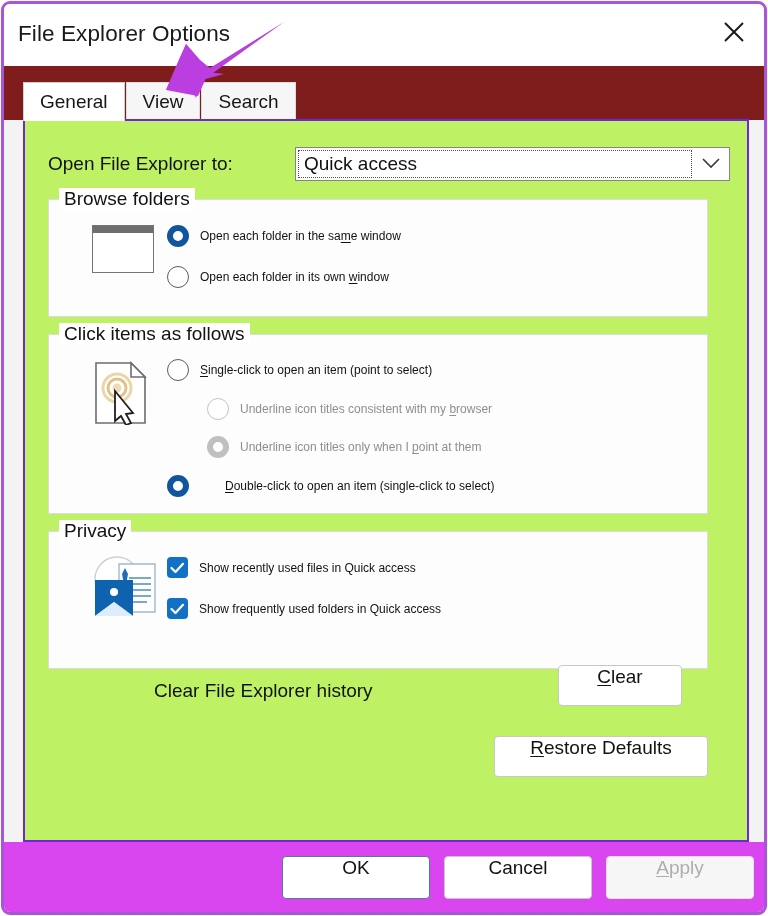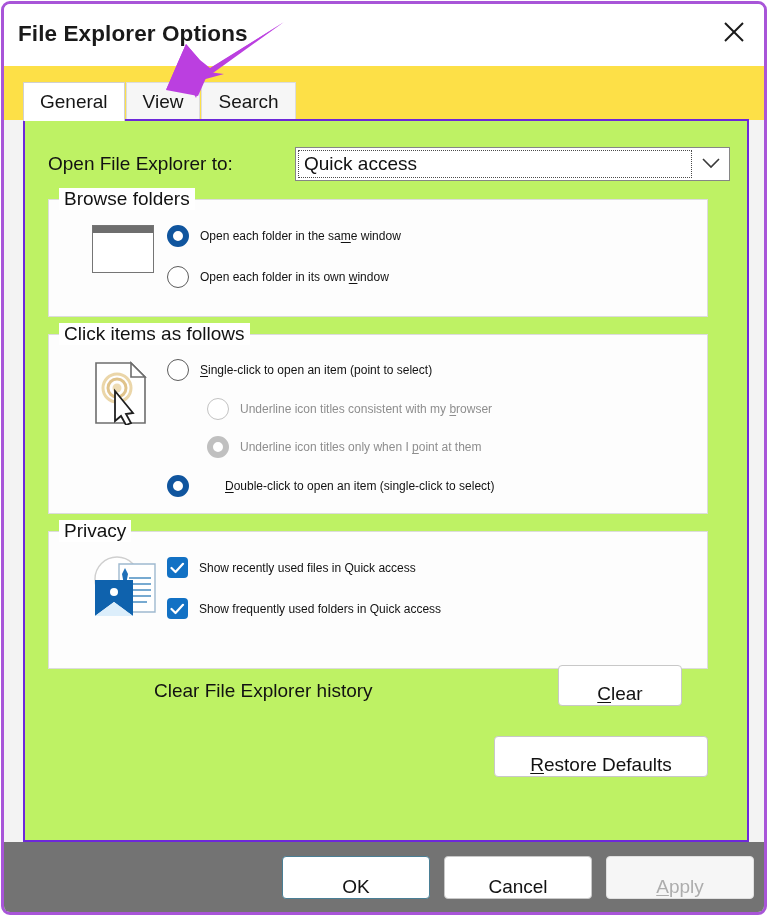--- a/index.html
+++ b/index.html
@@ -21,21 +21,20 @@
     background: #f3f3f3;
     overflow: hidden;
   }
 
   
   .titlebar {
     position: absolute;
     left: 0; top: 0;
     width: 100%; height: 62px;
     background: #ffffff;
-    font-weight: bold;
   }
   .title-text {
     position: absolute;
     left: 14px; top: 17px;
     font-size: 22.5px;
     color: #1a1a1a;
     letter-spacing: .1px;
     white-space: nowrap;
   }
   .close-btn {
@@ -45,21 +44,21 @@
     display: flex; align-items: center; justify-content: center;
     cursor: default;
   }
   .close-btn svg { display: block; }
 
   
   .tabstrip {
     position: absolute;
     left: 0; top: 62px;
     width: 100%; height: 54px;
-    background: #fde047;
+    background: #7f1d1d;
   }
   .tabs {
     position: absolute;
     left: 19px; bottom: 0;
     height: 38px;
     display: flex;
     align-items: stretch;
   }
   .tab {
     position: relative;
@@ -221,41 +220,41 @@
     color: #121212;
     white-space: nowrap;
   }
   .btn {
     background: #ffffff;
     border: 1px solid #c8c8c8;
     border-radius: 4px;
     font-family: "Liberation Sans", sans-serif;
     font-size: 19px;
     color: #121212;
-    display: flex; align-items: flex-end; justify-content: center;
+    display: flex; align-items: flex-start; justify-content: center;
     cursor: default;
     white-space: nowrap;
   }
   #btn-clear {
     position: absolute;
     left: 509px; top: 133px;
     width: 124px; height: 41px;
   }
   #btn-restore {
     position: absolute;
     left: 469px; top: 615px;
     width: 214px; height: 41px;
   }
 
   
   .footer {
     position: absolute;
     left: 0; bottom: 0;
     width: 100%; height: 70px;
-    background: #737373;
+    background: #d946ef;
   }
   .footer .btn { position: absolute; top: 14px; height: 43px; }
   #btn-ok     { left: 278px; width: 148px; border: 1.5px solid #4a7f95; }
   #btn-cancel { left: 440px; width: 148px; }
   #btn-apply  { left: 602px; width: 148px; background: #f6f6f6; border-color: #e0e0e0; color: #adadad; }
 
   .u { text-decoration: underline; text-underline-offset: 2px; }
 
   
   .arrow {

